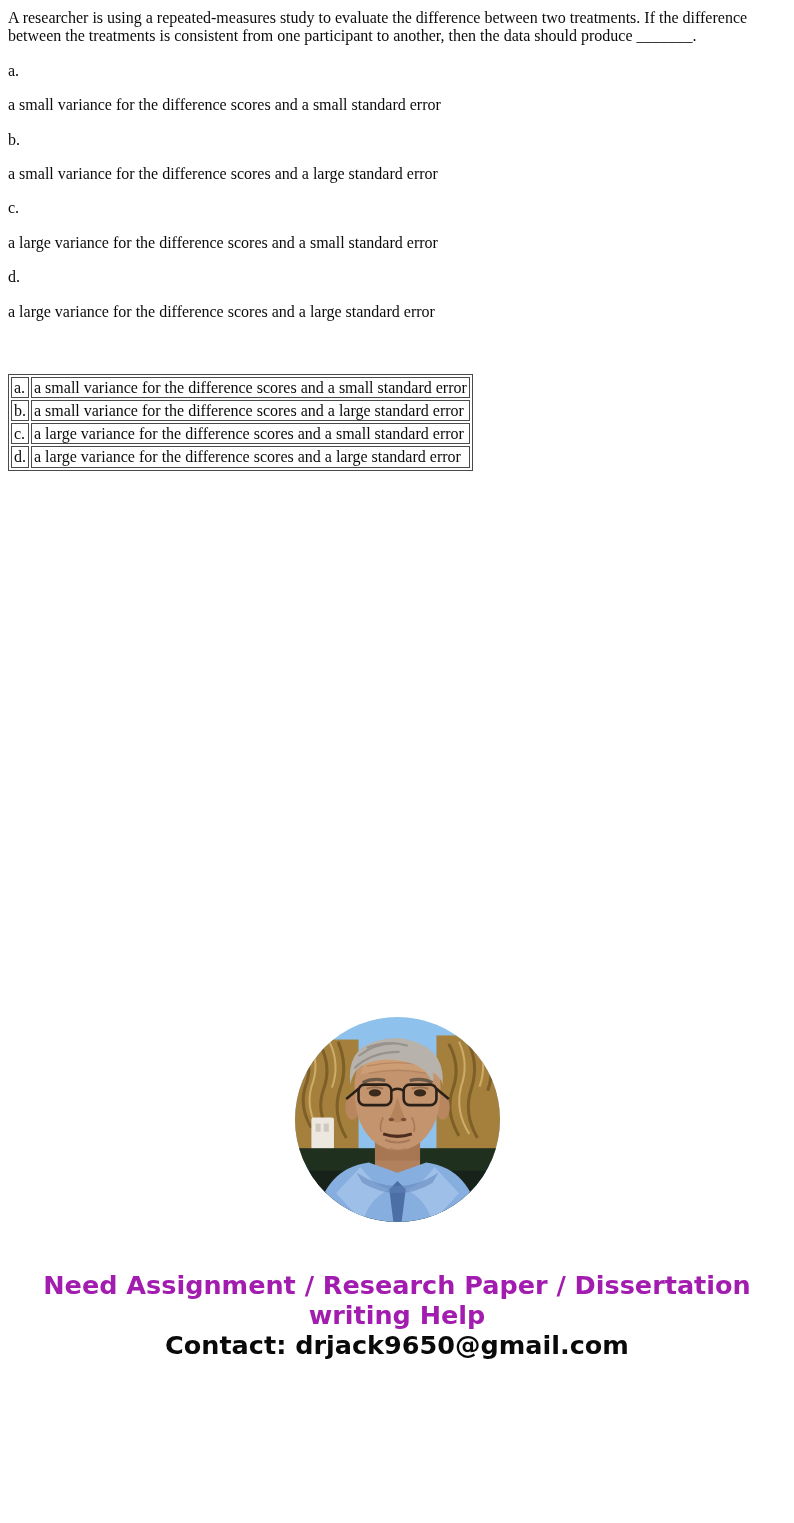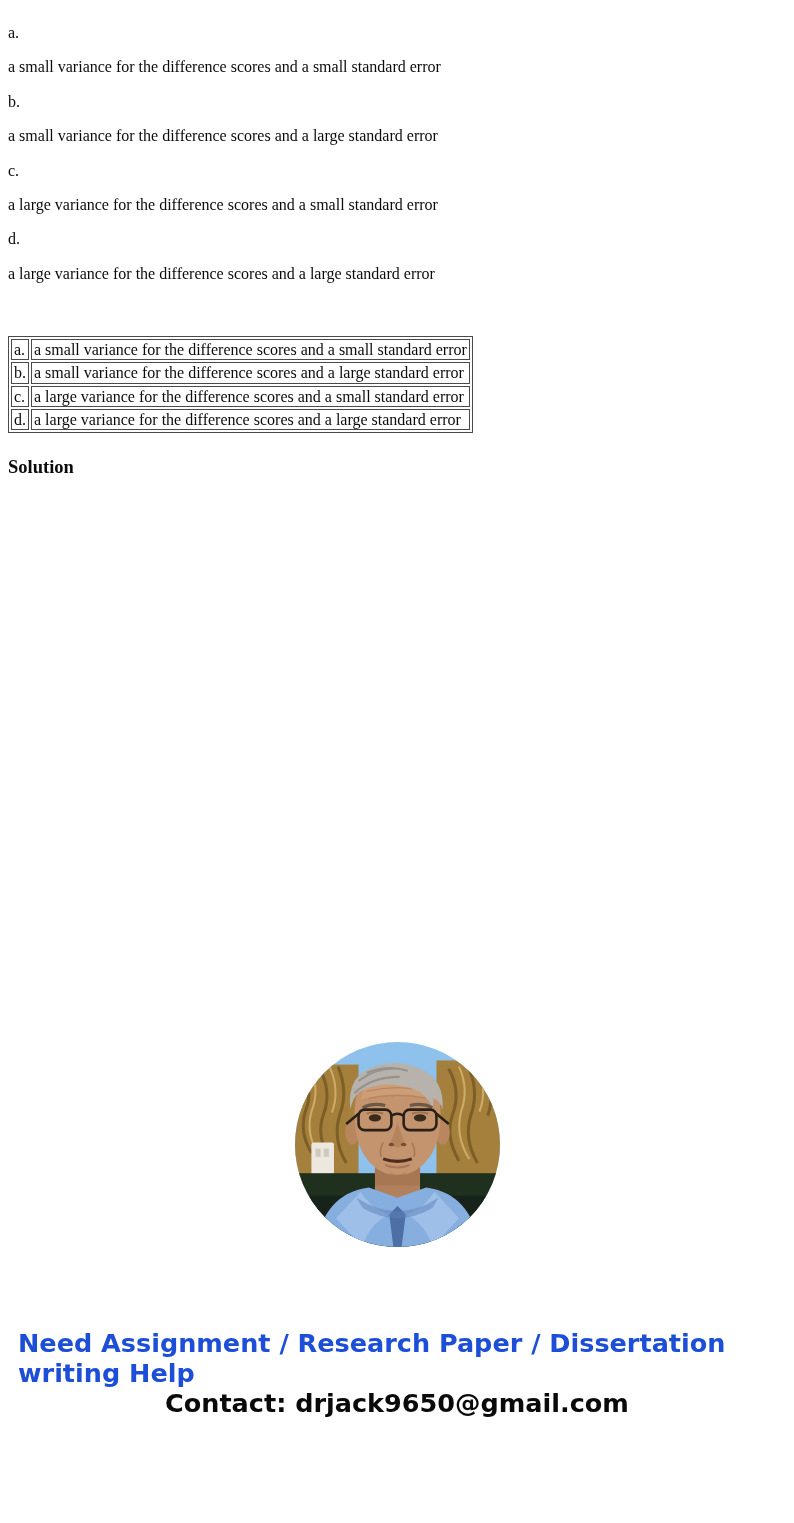--- a/index.html
+++ b/index.html
@@ -56,43 +56,45 @@
   .avatar-wrap {
     width: 205px;
     height: 205px;
     margin: 0 auto;
     border-radius: 50%;
     overflow: hidden;
   }
   .avatar-wrap svg { display: block; }
 
   .footer-heading {
-    margin: 81px auto 0 auto;
+    margin: 48px auto 0 auto;
     max-width: 758px;
+    text-align: center;
     font-family: "DejaVu Sans", sans-serif;
     font-weight: bold;
     font-size: 25.5px;
     line-height: 1.18;
-    color: #1d4ed8;
+    color: #a21caf;
   }
   .footer-contact {
     margin: 0 auto 26px auto;
     text-align: center;
     font-family: "DejaVu Sans", sans-serif;
     font-weight: bold;
     font-size: 25.5px;
     line-height: 1.18;
     color: #0a0a0a;
   }
 </style>
 </head>
 <body>
 
 <div class="page">
 
+  <p class="question">A researcher is using a repeated-measures study to evaluate the difference between two treatments. If the difference between the treatments is consistent from one participant to another, then the data should produce _______.</p>
 
   <p class="option-label">a.</p>
   <p class="option-text">a small variance for the difference scores and a small standard error</p>
 
   <p class="option-label">b.</p>
   <p class="option-text">a small variance for the difference scores and a large standard error</p>
 
   <p class="option-label">c.</p>
   <p class="option-text">a large variance for the difference scores and a small standard error</p>
 
@@ -115,21 +117,20 @@
         <td>c.</td>
         <td>a large variance for the difference scores and a small standard error</td>
       </tr>
       <tr>
         <td>d.</td>
         <td>a large variance for the difference scores and a large standard error</td>
       </tr>
     </tbody>
   </table>
 
-  <h3 class="solution-heading">Solution</h3>
 
 
   <div class="big-spacer"></div>
 
   <div class="avatar-wrap" title="circular portrait photo of an elderly man with gray hair and glasses wearing a light blue shirt">
     <svg width="205" height="205" viewBox="0 0 200 200" xmlns="http://www.w3.org/2000/svg">
 
       <rect x="0" y="0" width="200" height="200" fill="#8ec1ec"></rect>
 
       <rect x="0" y="22" width="62" height="120" fill="#a5803d"></rect>

